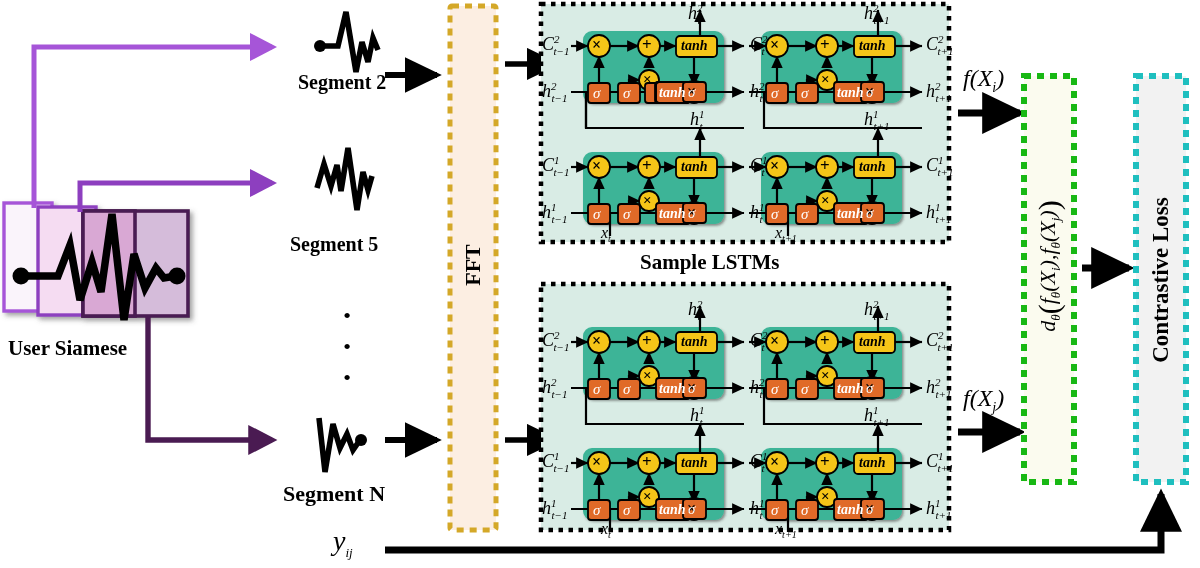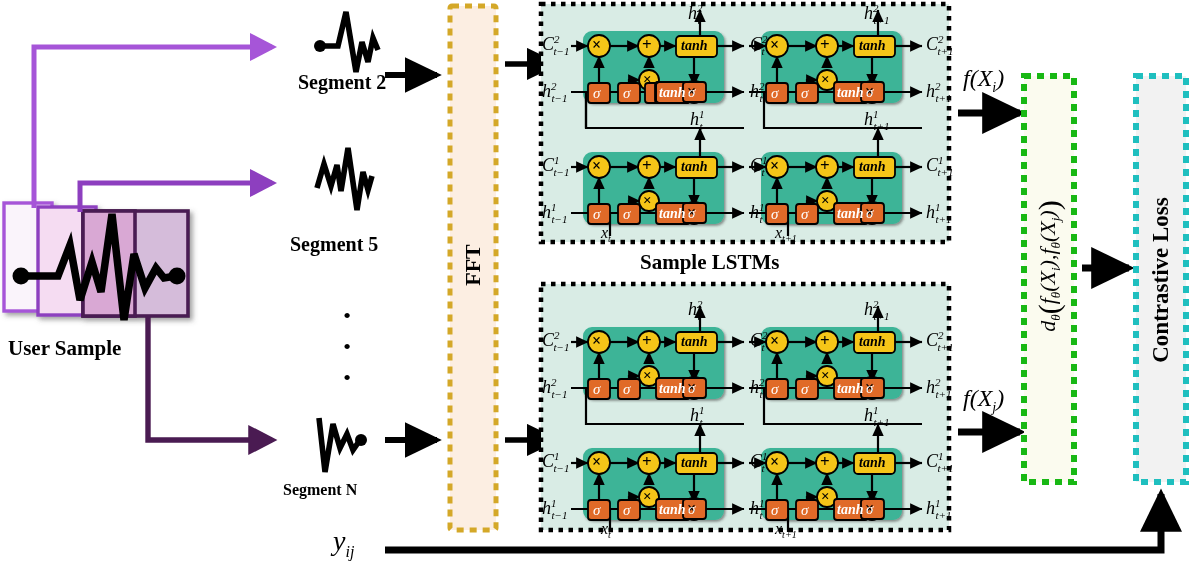--- a/index.html
+++ b/index.html
@@ -324,25 +324,25 @@
 
     <rect x="1024" y="76" width="50" height="406" fill="#fbfbef" stroke="#18b814" stroke-width="6" stroke-dasharray="7 6"></rect>
 
     <path d="M1082,268 L1129,268" stroke="#000" stroke-width="7" marker-end="url(#ahBlack)" fill="none"></path>
 
     <rect x="1136" y="76" width="50" height="406" fill="#f2f2f2" stroke="#1fbfbf" stroke-width="6" stroke-dasharray="7 6"></rect>
 
     <path d="M385,550 L1161,550 L1161,494" stroke="#000" stroke-width="7" marker-end="url(#ahBlack)" fill="none"></path>
   </svg>
 
-  <div class="abs lbl" style="left:8px;top:336px;font-size:21px;">User Sample</div>
+  <div class="abs lbl" style="left:8px;top:336px;font-size:21px;">User Siamese</div>
 
   <div class="abs lbl" style="left:298px;top:71px;font-size:20px;">Segment 2</div>
   <div class="abs lbl" style="left:290px;top:233px;font-size:20px;">Segment 5</div>
-  <div class="abs lbl" style="left:283px;top:481px;font-size:16px;">Segment N</div>
+  <div class="abs lbl" style="left:283px;top:481px;font-size:22px;">Segment N</div>
 
   <div class="abs" style="left:337px;top:300px;width:20px;text-align:center;line-height:31px;font-size:22px;color:#000;">
     <div>•</div>
     <div>•</div>
     <div>•</div>
   </div>
 
   <div class="abs" style="left:433px;top:252px;width:80px;text-align:center;">
     <div class="lbl vtext" style="transform:rotate(-90deg);font-size:22px;">FFT</div>
   </div>
@@ -544,21 +544,21 @@
   </div>
 
   <div class="abs" style="left:963px;top:65px;font-size:24px;font-style:italic;">
     <span>f(X</span><sub style="font-size:14px">i</sub><span>)</span>
   </div>
   <div class="abs" style="left:963px;top:385px;font-size:24px;font-style:italic;">
     <span>f(X</span><sub style="font-size:14px">j</sub><span>)</span>
   </div>
 
   <div class="abs" style="left:333px;top:525px;font-size:28px;font-style:italic;">
-    <span>y</span><sub style="font-size:16px">ij</sub>
+    <span>y</span><sub style="font-size:13px">ij</sub>
   </div>
 
   <div class="abs" style="left:924px;top:249px;width:250px;text-align:center;">
     <div class="vtext" style="transform:rotate(-90deg);font-size:22px;font-style:italic;white-space:nowrap;">
       <span>d</span><sub style="font-size:13px">θ</sub><span style="font-size:30px;font-style:normal;vertical-align:-4px;">(</span><span>f</span><sub style="font-size:13px">θ</sub><span>(X</span><sub style="font-size:13px">i</sub><span>)</span><span style="font-style:normal">,</span><span>f</span><sub style="font-size:13px">θ</sub><span>(X</span><sub style="font-size:13px">j</sub><span>)</span><span style="font-size:30px;font-style:normal;vertical-align:-4px;">)</span>
     </div>
   </div>
 
   <div class="abs" style="left:1061px;top:267px;width:200px;text-align:center;">
     <div class="lbl vtext" style="transform:rotate(-90deg);font-size:23px;">Contrastive Loss</div>

